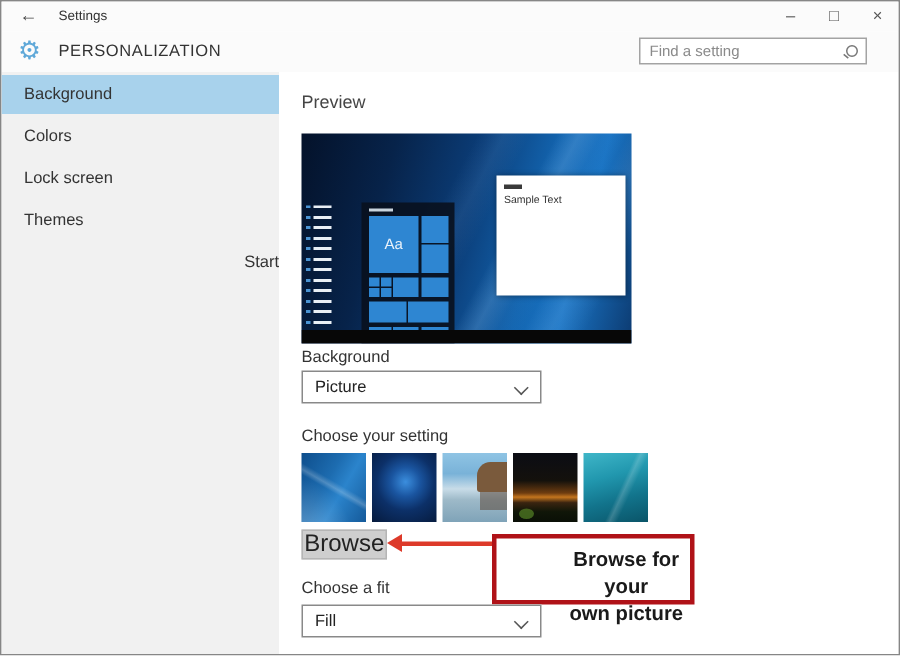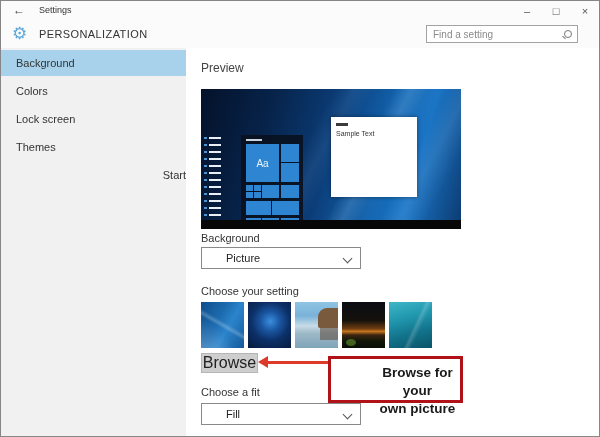--- a/index.html
+++ b/index.html
@@ -26,26 +26,26 @@
   .sidebar{position:absolute;left:0;top:47px;width:185px;height:390px;background:#f1f1f1;}
   .sitem{position:absolute;left:0;width:185px;height:26px;line-height:26px;padding-left:15px;box-sizing:border-box;font-size:11px;color:#333;cursor:default;}
   .sitem.sel{background:#a8d2ec;}
   .si0{top:2px;}.si1{top:30px;}.si2{top:58px;}.si3{top:86px;}.si4{top:114px;text-align:right;}
 
   
   .mainbg{position:absolute;left:185px;top:47px;right:0;bottom:0;background:#fff;}
   .pheading{position:absolute;left:200px;top:60px;font-size:12px;color:#454545;}
   .label{position:absolute;left:200px;font-size:11px;color:#333;}
   .lbl-bg{top:231px;}.lbl-choose{top:284px;}.lbl-fit{top:385px;}
-  .select{position:absolute;left:200px;width:160px;height:22px;border:1px solid #898989;background:#fff;box-sizing:border-box;font-size:11px;color:#222;line-height:20px;padding-left:24px;cursor:default;}
+  .select{position:absolute;left:200px;width:160px;height:22px;border:1px solid #898989;background:#fff;box-sizing:border-box;font-size:11px;color:#222;line-height:20px;padding-left:8px;cursor:default;}
   .sel-picture{top:246px;}.sel-fill{top:402px;}
   .chev{position:absolute;right:9px;top:7px;width:6px;height:6px;border-right:1px solid #555;border-bottom:1px solid #555;transform:rotate(45deg);}
 
   
-  .preview{position:absolute;left:200px;top:88px;width:260px;height:140px;overflow:hidden;
+  .preview{position:absolute;left:200px;top:88px;width:220px;height:140px;overflow:hidden;
     background:linear-gradient(105deg,#04122a 0%,#07234a 25%,#0b3d78 48%,#1365b0 68%,#1a74c4 80%,#0c3a70 100%);}
   .streaks{position:absolute;inset:0;background:
     linear-gradient(118deg,transparent 40%,rgba(140,190,240,.10) 46%,transparent 52%),
     linear-gradient(118deg,transparent 58%,rgba(150,200,245,.22) 63%,rgba(120,170,220,.05) 68%,transparent 74%),
     linear-gradient(118deg,transparent 74%,rgba(150,200,245,.15) 80%,transparent 88%);}
   .start-rail{position:absolute;left:3px;top:48px;width:3px;height:82px;
     background:repeating-linear-gradient(180deg,#4a94d4 0 2px,transparent 2px 7px);}
   .start-list{position:absolute;left:8px;top:48px;width:12px;height:82px;
     background:repeating-linear-gradient(180deg,#e9eff5 0 2px,transparent 2px 7px);}
   .tiles{position:absolute;left:40px;top:46px;width:62px;height:94px;background:rgba(9,17,30,.9);}

